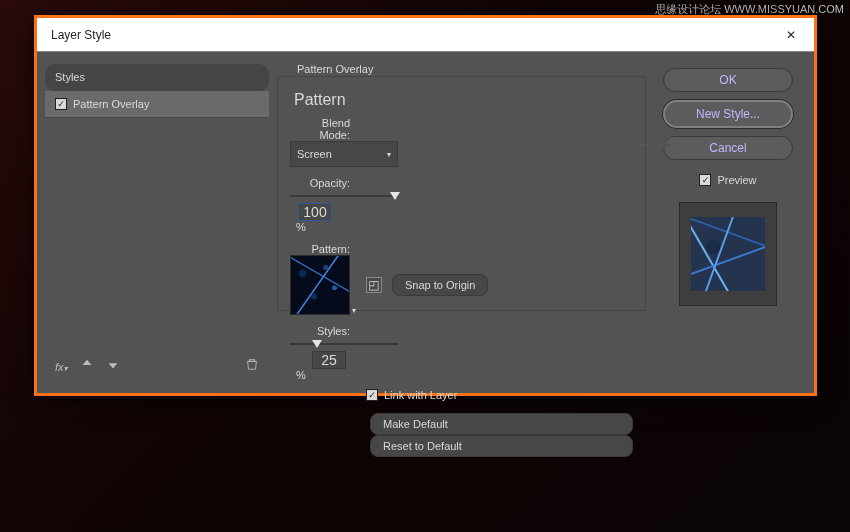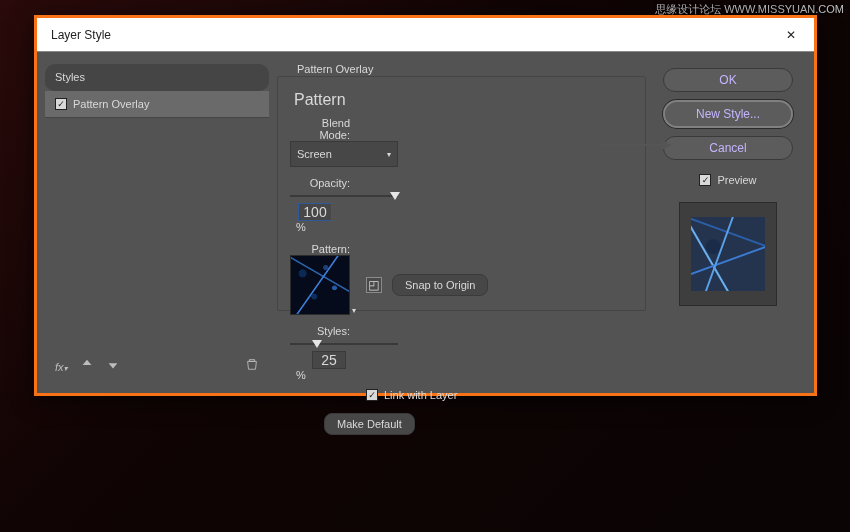--- a/index.html
+++ b/index.html
@@ -113,21 +113,21 @@
   .new-pattern-icon {
     width: 16px; height: 16px; border: 1px solid #8a8a8a;
     display: flex; align-items: center; justify-content: center;
     font-size: 12px; color: #d9d9d9; background:#4a4a4a;
   }
   .btn {
     background: #474747; border: 1px solid #3a3a3a; color: #d9d9d9;
     font-size: 11px; padding: 4px 12px; border-radius: 8px; cursor: pointer;
   }
   .link-row { display: flex; align-items: center; gap: 6px; margin-left: 76px; margin-top: -2px; margin-bottom: 12px; }
-  .defaults-row { display: flex; margin-left: 34px; margin-top: 4px; }
+  .defaults-row { display: flex; margin-left: 80px; margin-top: 4px; flex-direction: column; }
   
   .right-col { width: 148px; display: flex; flex-direction: column; gap: 8px; align-items: center; padding-top: 4px; }
   .pill-btn {
     width: 130px; height: 24px; border: 1px solid #3a3a3a; background: #5c5c5c;
     border-radius: 14px; color: #c4b5fd; font-size: 12px;
     display: flex; align-items: center; justify-content: center; cursor: pointer;
   }
   .pill-btn.highlight {
     border: 2px solid #808080; background: #5c5c5c; height: 28px;
     box-shadow: 0 0 0 1px #2b2b2b;
@@ -248,20 +248,21 @@
           <div class="pct">%</div>
         </div>
 
         <div class="link-row">
           <span class="chk">✓</span>
           <span>Link with Layer</span>
         </div>
 
         <div class="defaults-row">
           <div class="btn">Make Default</div>
+          <div class="btn">Reset to Default</div>
         </div>
       </div>
     </div>
 
     <div class="right-col">
       <div class="pill-btn">OK</div>
       <div class="pill-btn highlight">New Style...</div>
       <div class="pill-btn">Cancel</div>
       <div class="preview-row">
         <span class="chk">✓</span>

